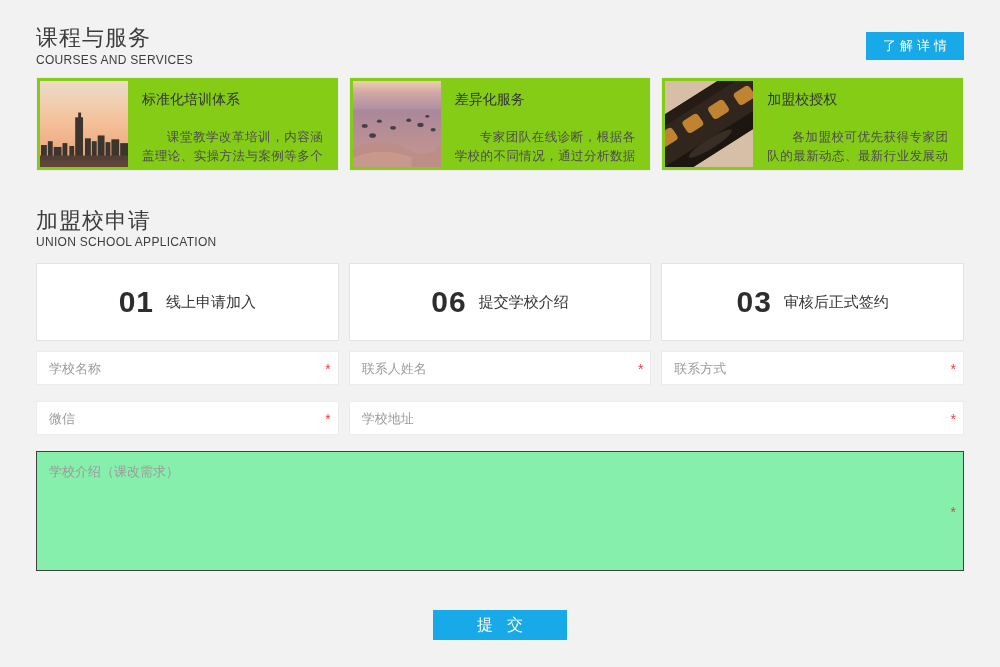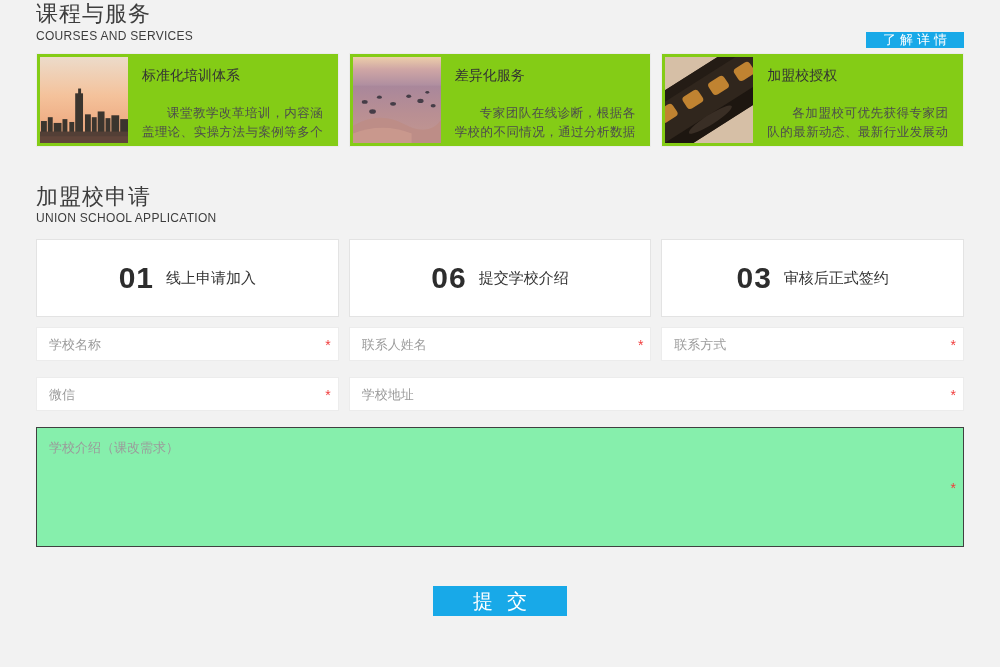--- a/index.html
+++ b/index.html
@@ -7,27 +7,27 @@
   body {
     background:#f2f2f2;
     font-family:"Liberation Sans","DejaVu Sans",sans-serif;
     color:#333;
     overflow:hidden;
   }
   .container { padding:0 36px; width:1000px; }
 
   
   .sec-header { position:relative; }
-  .sec-header.first { }
+  .sec-header.first { padding-top:24px; }
   .sec-header.second { padding-top:36px; }
   .sec-title { font-size:22px; font-weight:500; color:#3d3d3d; letter-spacing:1px; line-height:1.25; }
   .sec-subtitle { font-size:12px; color:#3d3d3d; margin-top:1px; letter-spacing:0.3px; }
   .more-btn {
     position:absolute; right:0; top:32px;
-    width:98px; height:16px; border:none; cursor:pointer;
+    width:98px; height:28px; border:none; cursor:pointer;
     background:var(--accent); color:#fff; font-size:13px;
     display:flex; align-items:center; justify-content:center;
     font-family:"Liberation Sans",sans-serif;
   }
   .more-btn span { letter-spacing:4px; margin-right:-4px; }
 
   
   .cards { display:flex; gap:10px; margin-top:10px; }
   .card {
     flex:1; height:94px; background:#84cc16; border:1px solid #ebebeb;
@@ -71,21 +71,21 @@
   input::placeholder, textarea::placeholder { color:#9b9b9b; }
   .req {
     position:absolute; right:8px; top:50%; transform:translateY(-42%);
     color:var(--required); font-size:14px; line-height:1;
   }
 
   
   .submit-wrap { display:flex; justify-content:center; margin-top:39px; }
   .submit-btn {
     width:134px; height:30px; border:none; cursor:pointer;
-    background:var(--accent); color:#fff; font-size:20px;
+    background:var(--accent); color:#fff; font-size:16px;
     display:flex; align-items:center; justify-content:center;
     font-family:Liberation Sans, sans-serif;
   }
   .submit-btn span { letter-spacing:14px; margin-right:-14px; }
 </style>
 </head>
 <body style="background: rgb(242, 242, 242);">
 
 <div class="container">
 

